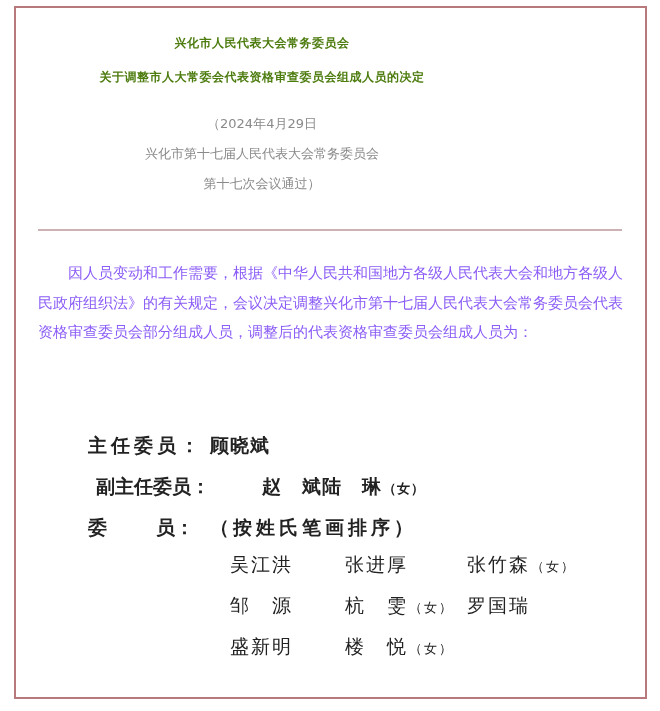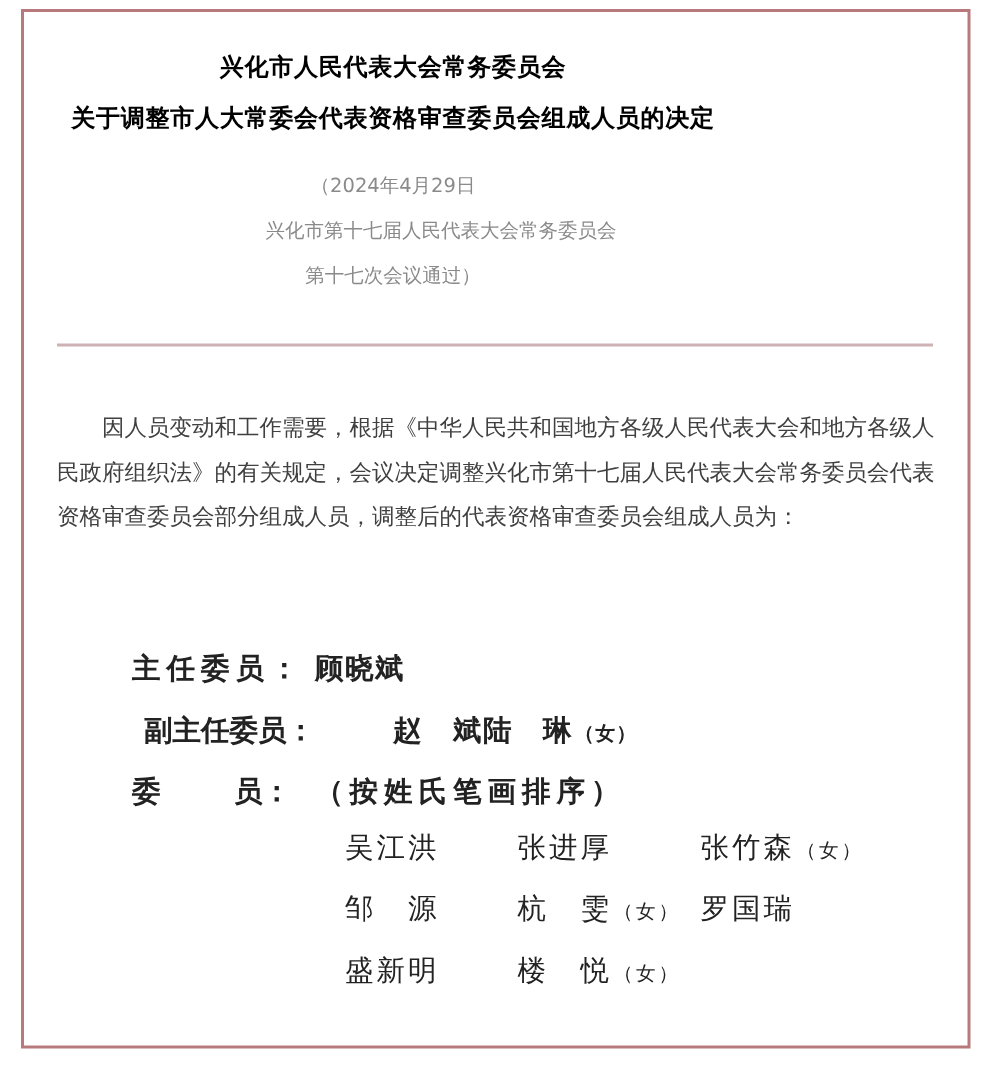--- a/index.html
+++ b/index.html
@@ -1,32 +1,32 @@
 <!DOCTYPE html>
 <html><head>
 <meta charset="utf-8">
 <style>
   html, body { margin:0; padding:0; background:#ffffff; }
   body { width:660px; height:711px; position:relative; overflow:hidden;
          font-family: "DejaVu Sans", "Liberation Sans", sans-serif; }
   .frame { position:absolute; left:14px; top:6px; width:629px; height:689px;
            border:2px solid #b8797d; box-sizing:content-box; }
   .title { position:absolute; left:0; width:524px; text-align:center;
-           color:#000000; font-weight:bold; font-size:16px; letter-spacing:0.5px; }
+           color:#4d7c0f; font-weight:bold; font-size:12px; letter-spacing:0.5px; }
   .t1 { top:35px; }
   .t2 { top:69px; }
   .meta { position:absolute; left:0; width:524px; text-align:center;
           color:#8a8a8a; font-size:13px; }
   .m1 { top:115px; }
-  .m2 { top:145px;padding-left:32px; }
+  .m2 { top:145px; }
   .m3 { top:175px; }
   .divider { position:absolute; left:38px; top:229px; width:584px; height:2px;
              background:#cdb2b5; }
-  .para { position:absolute; left:38px; top:271px; width:590px;
-          color:#404040; font-size:15px; line-height:29.5px; }
+  .para { position:absolute; left:38px; top:259px; width:590px;
+          color:#8b5cf6; font-size:15px; line-height:29.5px; }
   .para p { margin:0; text-indent:2em; }
   .roster { font-family:"DejaVu Serif","Liberation Serif",serif; color:#222; }
   .role-row { position:absolute; left:88px; font-size:19px; display:flex; align-items:baseline; }
   .role-label { width:122px; font-family:"DejaVu Sans","Liberation Sans",sans-serif; font-weight:bold; color:#222; }
   .r1 { top:433px; }
   .r2 { top:474px;text-align:right; }
   .r3 { top:515px; }
   .lbl-spaced { letter-spacing:4px; }
   .lbl-wide { display:inline-flex; justify-content:space-between; width:106px; }
   .name { display:inline-block; font-size:19px; letter-spacing:1px;font-weight:bold; }

